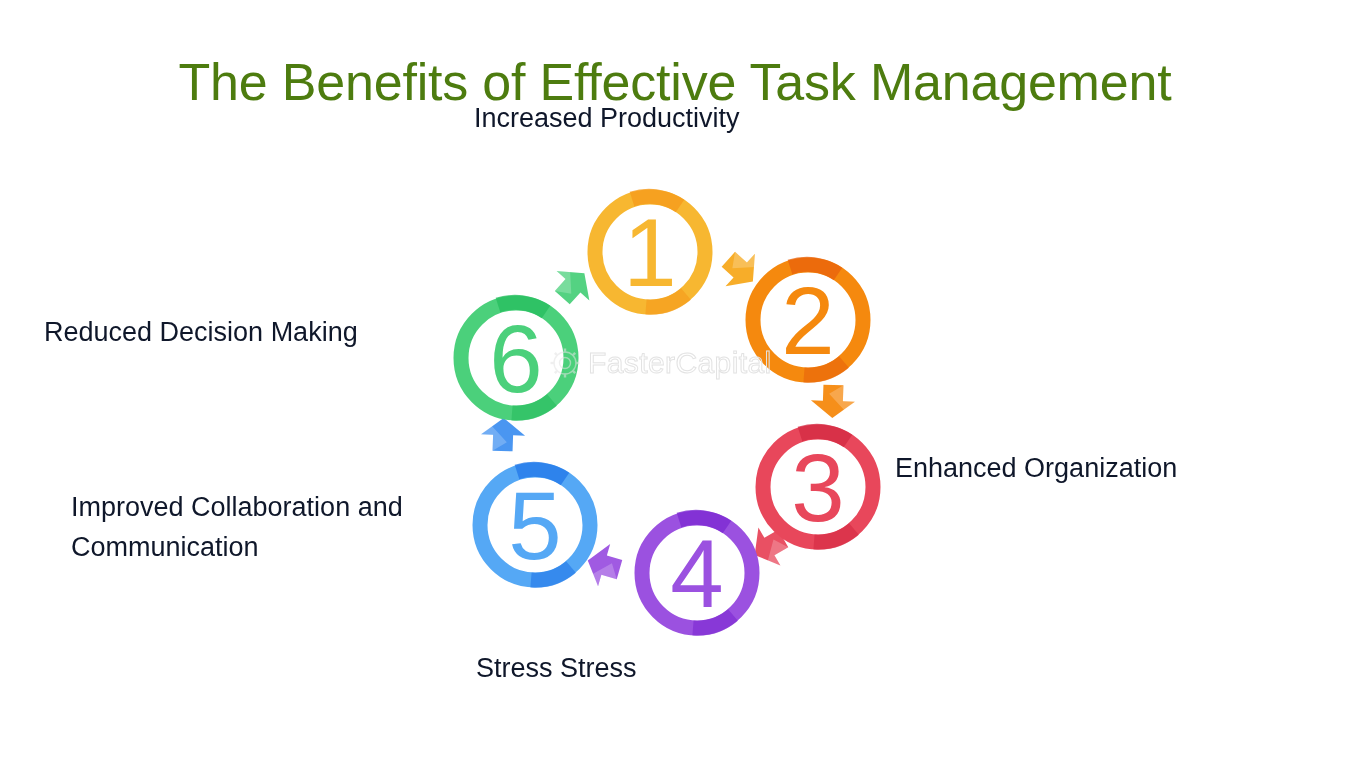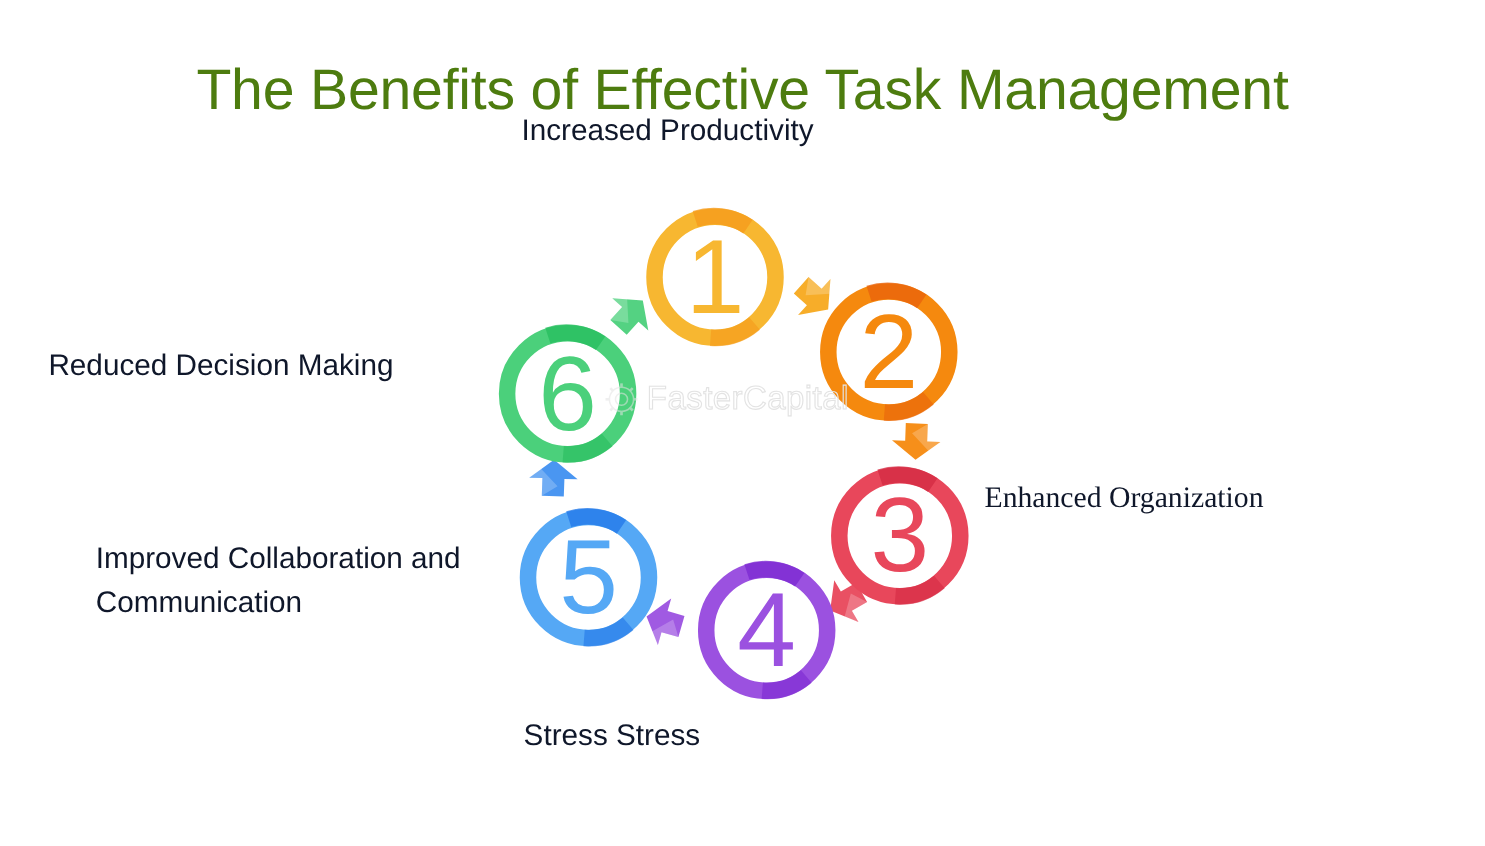--- a/index.html
+++ b/index.html
@@ -59,23 +59,23 @@
   .label {
     position: absolute;
     font-size: 27px;
     line-height: 40px;
     font-weight: 400;
     color: #0f172a;
     white-space: pre-line;
   }
   .label.lbl-1 { left: 474px; top:  98px; }
   .label.lbl-2 { left: 871px; top: 277px; }
-  .label.lbl-3 { left: 895px; top: 432px; font-family: Liberation Serif, serif; }
+  .label.lbl-3 { left: 895px; top: 448px; }
   .label.lbl-4 { left: 476px; top: 648px; }
-  .label.lbl-5 { left:  71px; top: 487px; margin-left: 16px; }
+  .label.lbl-5 { left:  71px; top: 487px; }
   .label.lbl-6 { left:  44px; top: 312px; }
 
   
   .watermark {
     position: absolute;
     left: 548px;
     top: 334px;
     width: 240px;
     height: 44px;
     display: flex;

